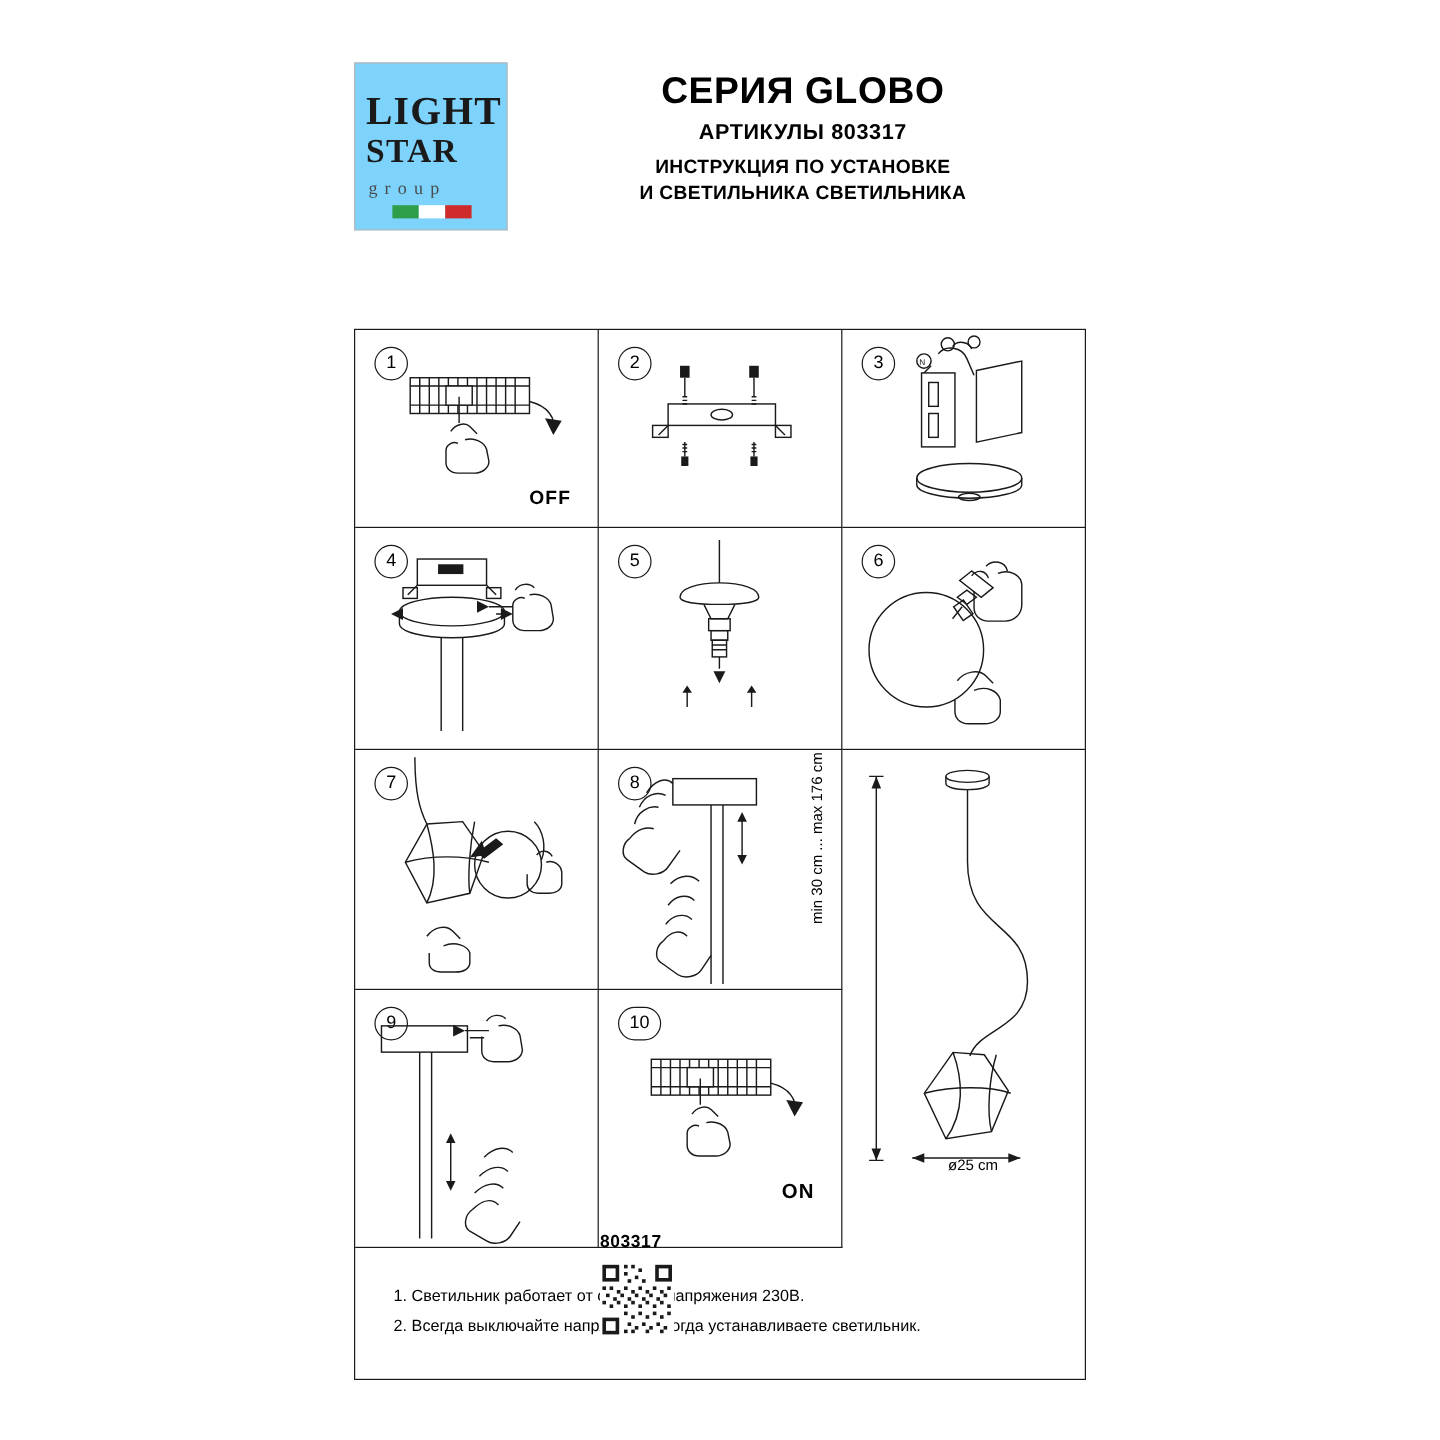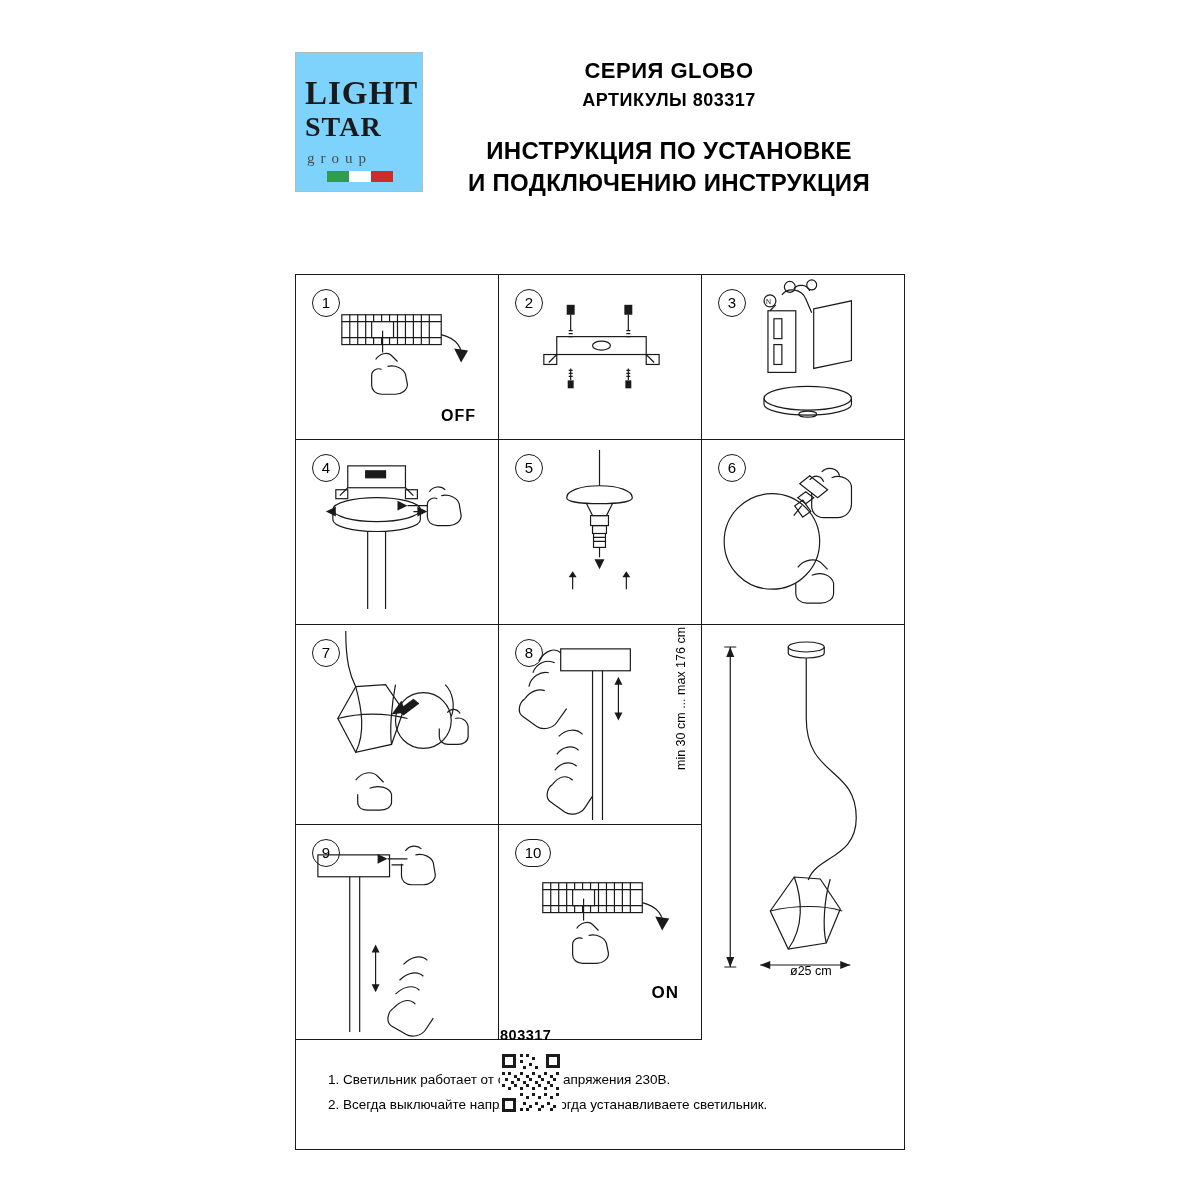--- a/index.html
+++ b/index.html
@@ -77,36 +77,36 @@
   .flag-r { background: #d02b2b; }
 
   .head-lines {
     position: absolute;
     left: 128px;
     top: 0;
     width: 492px;
     text-align: center;
   }
   .head-series {
-    font-size: 22px;
+    font-size: 31px;
     font-weight: bold;
     letter-spacing: 0.5px;
     margin-top: 6px;
   }
   .head-article {
     font-size: 18px;
     font-weight: bold;
     letter-spacing: 0.5px;
     margin-top: 6px;
   }
   .head-instr {
-    font-size: 24px;
+    font-size: 16px;
     font-weight: bold;
     line-height: 1.35;
-    margin-top: 24px;
+    margin-top: 8px;
     letter-spacing: 0.3px;
   }
 
   
   .frame {
     position: absolute;
     left: 295px;
     top: 274px;
     width: 610px;
     height: 876px;
@@ -223,21 +223,21 @@
       <span class="flag-g"></span>
         <span class="flag-w"></span>
         <span class="flag-r"></span>
     </div>
   </div>
   <div class="head-lines">
     <div class="head-series">СЕРИЯ GLOBO</div>
     <div class="head-article">АРТИКУЛЫ 803317</div>
     <div class="head-instr">
       <span>ИНСТРУКЦИЯ ПО УСТАНОВКЕ</span><br>
-      <span>И ПОДКЛЮЧЕНИЮ ИНСТРУКЦИЯ</span>
+      <span>И СВЕТИЛЬНИКА СВЕТИЛЬНИКА</span>
     </div>
   </div>
 </div>
 
 <div class="frame">
 
   <div class="cell c1">
     <div class="step-num">1</div>
     <svg class="art-svg" viewBox="0 0 203 165">
       <g fill="none" stroke="#1a1a1a" stroke-width="1.2">

